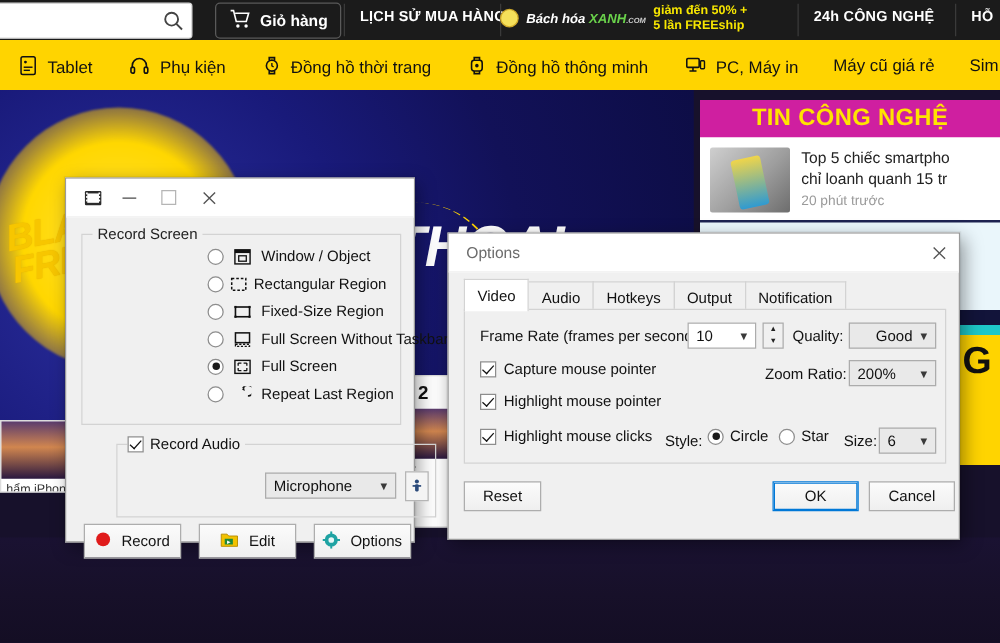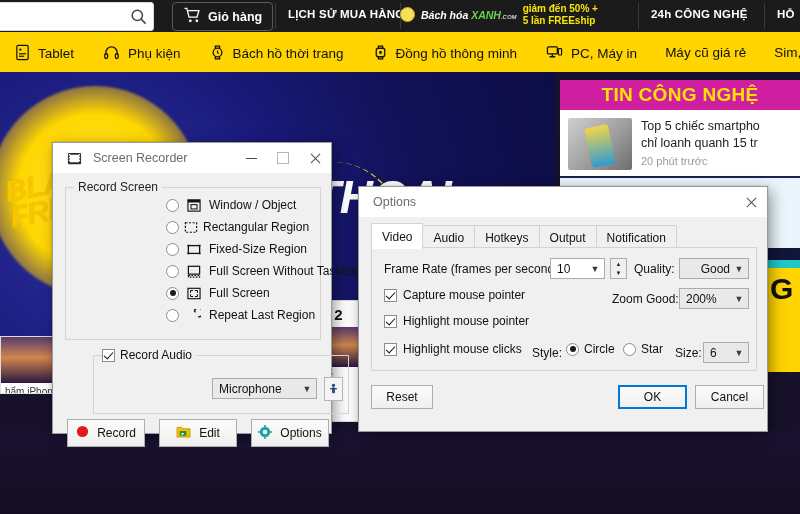--- a/index.html
+++ b/index.html
@@ -270,21 +270,21 @@
       <span>Phụ kiện</span>
     </div>
     <div class="nav-item">
       <span class="nav-ico">
         <svg width="17" height="17" viewBox="0 0 24 24">
             <circle cx="12" cy="12" r="6.2" fill="none" stroke="#111" stroke-width="1.8"></circle>
             <path d="M9 6V3h6v3M9 18v3h6v-3" fill="none" stroke="#111" stroke-width="1.8"></path>
             <path d="M12 9v3.2l2 1.3" fill="none" stroke="#111" stroke-width="1.5"></path>
           </svg>
       </span>
-      <span>Bách hồ thời trang</span>
+      <span>Đồng hồ thời trang</span>
     </div>
     <div class="nav-item">
       <span class="nav-ico">
         <svg width="17" height="17" viewBox="0 0 24 24">
             <rect x="6" y="6" width="12" height="12" rx="3" fill="none" stroke="#111" stroke-width="1.8"></rect>
             <path d="M9 6V3h6v3M9 18v3h6v-3" fill="none" stroke="#111" stroke-width="1.8"></path>
             <circle cx="12" cy="12" r="2" fill="#111"></circle>
           </svg>
       </span>
       <span>Đồng hồ thông minh</span>
@@ -356,21 +356,20 @@
           <rect x="1" y="2" width="14" height="12" rx="1" fill="#2b2b2b"></rect>
           <rect x="3" y="4" width="10" height="8" fill="#fff"></rect>
           <rect x="2" y="3.2" width="1.4" height="1.6" fill="#fff"></rect>
           <rect x="2" y="6.2" width="1.4" height="1.6" fill="#fff"></rect>
           <rect x="2" y="9.2" width="1.4" height="1.6" fill="#fff"></rect>
           <rect x="12.6" y="3.2" width="1.4" height="1.6" fill="#fff"></rect>
           <rect x="12.6" y="6.2" width="1.4" height="1.6" fill="#fff"></rect>
           <rect x="12.6" y="9.2" width="1.4" height="1.6" fill="#fff"></rect>
         </svg>
     </span>
-    <span class="win-caption">Screen Recorder</span>
     <span class="win-btns">
       <span class="win-btn mini"></span>
       <span class="win-btn maxi"></span>
       <span class="win-btn">
         <svg width="11" height="11" viewBox="0 0 12 12">
             <path d="M1 1l10 10M11 1L1 11" stroke="#555" stroke-width="1.2"></path>
           </svg>
       </span>
     </span>
   </div>
@@ -549,21 +548,21 @@
     <div class="combo" style="position:absolute;left:307px;top:10px;width:70px;text-align:right;">
       <span class="cv">Good</span>
       <span class="carat">▼</span>
     </div>
 
     <div class="row" style="position:absolute;left:12px;top:40px;gap:6px;">
       <span class="cbox on"></span>
       <span class="lbl">Capture mouse pointer</span>
     </div>
 
-    <div style="position:absolute;left:240px;top:44px;" class="lbl">Zoom Good:</div>
+    <div style="position:absolute;left:240px;top:44px;" class="lbl">Zoom Ratio:</div>
     <div class="combo" style="position:absolute;left:307px;top:40px;width:70px;">
       <span class="cv">200%</span>
       <span class="carat">▼</span>
     </div>
 
     <div class="row" style="position:absolute;left:12px;top:66px;gap:6px;">
       <span class="cbox on"></span>
       <span class="lbl">Highlight mouse pointer</span>
     </div>
 

